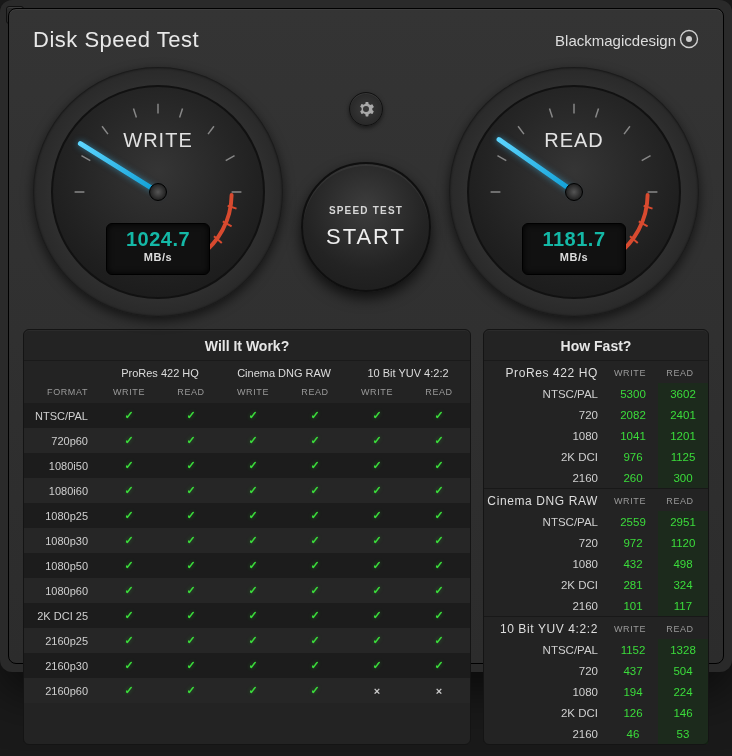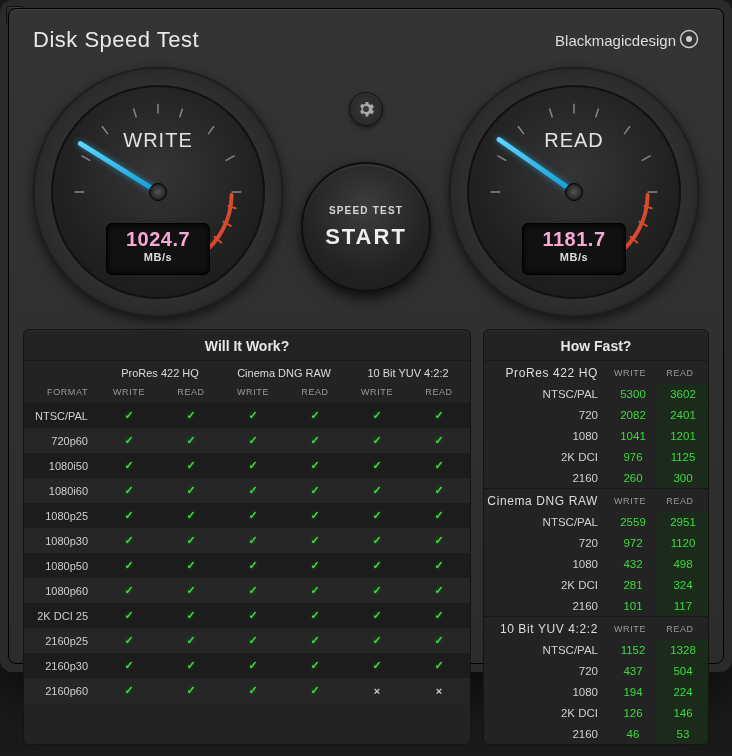--- a/index.html
+++ b/index.html
@@ -13,27 +13,27 @@
   .brand-icon{display:inline-block}
   .gauges{display:flex;justify-content:space-between;align-items:center;padding:12px 24px 18px 24px;height:268px}
   .gauge-wrap{position:relative;width:250px;height:250px}
   .gauge-ring{position:absolute;inset:0;border-radius:50%;background:radial-gradient(circle at 50% 50%,#3b3b3b 0%,#2f2f2f 60%,#1a1a1a 100%);box-shadow:0 4px 12px rgba(0,0,0,.6),inset 0 0 3px #000}
   .gauge-face{position:absolute;inset:18px;border-radius:50%;background:radial-gradient(circle at 50% 40%,#353535 0%,#1e1e1e 70%,#161616 100%);border:2px solid #111;overflow:hidden}
   .gauge-label{position:absolute;top:42px;left:0;right:0;text-align:center;color:#e2e2e2;font-size:20px;font-weight:400;letter-spacing:1px}
   .needle{position:absolute;left:50%;top:50%;width:98px;height:5px;transform-origin:4px 50%;border-radius:3px}
   .needle::before{content:"";position:absolute;inset:0;background:linear-gradient(90deg,#0a9bd4 0%, #5ed6ff 100%);border-radius:3px;box-shadow:0 0 6px rgba(60,200,255,.5)}
   .hub{position:absolute;left:50%;top:50%;width:18px;height:18px;margin:-9px 0 0 -9px;border-radius:50%;background:radial-gradient(circle,#555 0%,#222 70%);border:1px solid #000}
   .readout{position:absolute;left:50%;bottom:22px;transform:translateX(-50%);width:104px;height:52px;border-radius:6px;background:#111;border:1px solid #000;text-align:center;box-shadow:inset 0 0 6px #000}
-  .readout .val{color:#f9a8d4;font-size:20px;font-weight:600;letter-spacing:.5px;margin-top:4px}
+  .readout .val{color:#14b8a6;font-size:20px;font-weight:600;letter-spacing:.5px;margin-top:4px}
   .readout .unit{color:#ddd;font-size:11px;font-weight:700;letter-spacing:.5px}
   .center-col{display:flex;flex-direction:column;align-items:center;gap:36px}
   .gear{width:34px;height:34px;border-radius:50%;background:radial-gradient(circle,#3a3a3a,#222);border:1px solid #111;display:flex;align-items:center;justify-content:center;box-shadow:0 2px 4px rgba(0,0,0,.5),inset 0 1px 0 rgba(255,255,255,.06);cursor:pointer}
   .startbtn{width:130px;height:130px;border-radius:50%;background:radial-gradient(circle at 50% 35%,#3d3d3d 0%,#232323 60%,#1a1a1a 100%);border:2px solid #0f0f0f;box-shadow:0 6px 14px rgba(0,0,0,.7),inset 0 2px 0 rgba(255,255,255,.05);display:flex;flex-direction:column;align-items:center;justify-content:center;cursor:pointer}
   .startbtn .l1{color:#d7d7d7;font-size:10px;font-weight:700;letter-spacing:1.2px}
-  .startbtn .l2{color:#eee;font-size:22px;font-weight:700;letter-spacing:2px;margin-top:8px}
+  .startbtn .l2{color:#eee;font-size:22px;font-weight:400;letter-spacing:2px;margin-top:8px}
   .tables{display:flex;gap:12px;padding:0 14px 14px 14px}
   .panel{background:#232323;border-radius:6px;border:1px solid #141414;box-shadow:inset 0 1px 0 rgba(255,255,255,.04)}
   .panel-title{text-align:center;color:#e6e6e6;font-size:14px;font-weight:600;padding:8px 0 6px 0;border-bottom:1px solid #1a1a1a}
   .wiw{flex:1;min-width:0}
   .hf{width:226px}
   table{width:100%;border-collapse:collapse;table-layout:fixed}
   td,th{font-size:11px;color:#d0d0d0;text-align:center;vertical-align:middle}
   .wiw thead th{padding:6px 0 2px 0;color:#dcdcdc;font-weight:400}
   .wiw thead .codec{font-weight:500}
   .wiw thead .sub th{font-size:9px;color:#9a9a9a;letter-spacing:.6px;font-weight:400;padding-bottom:6px}

